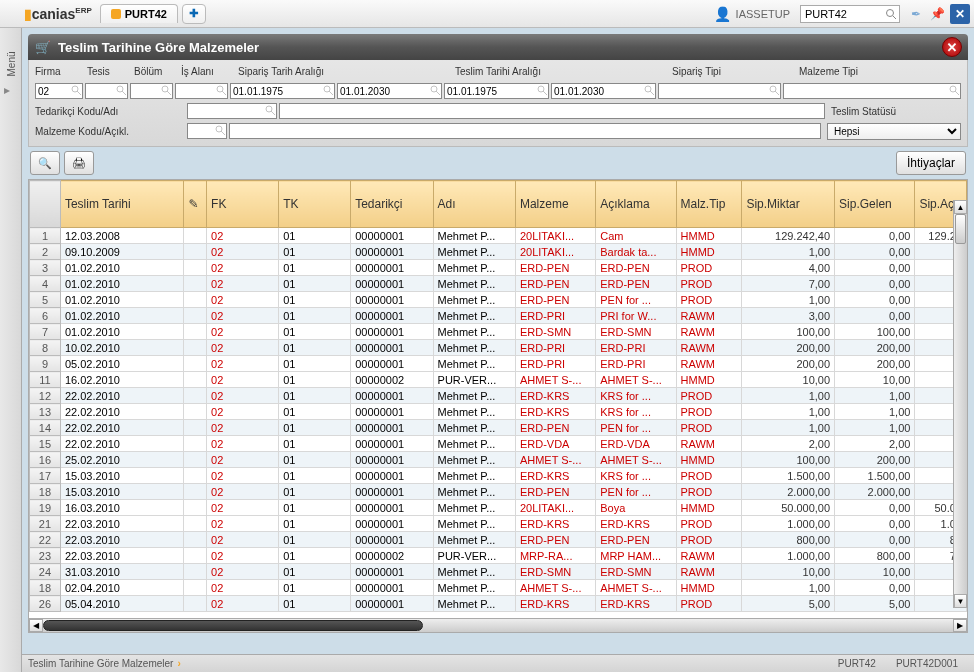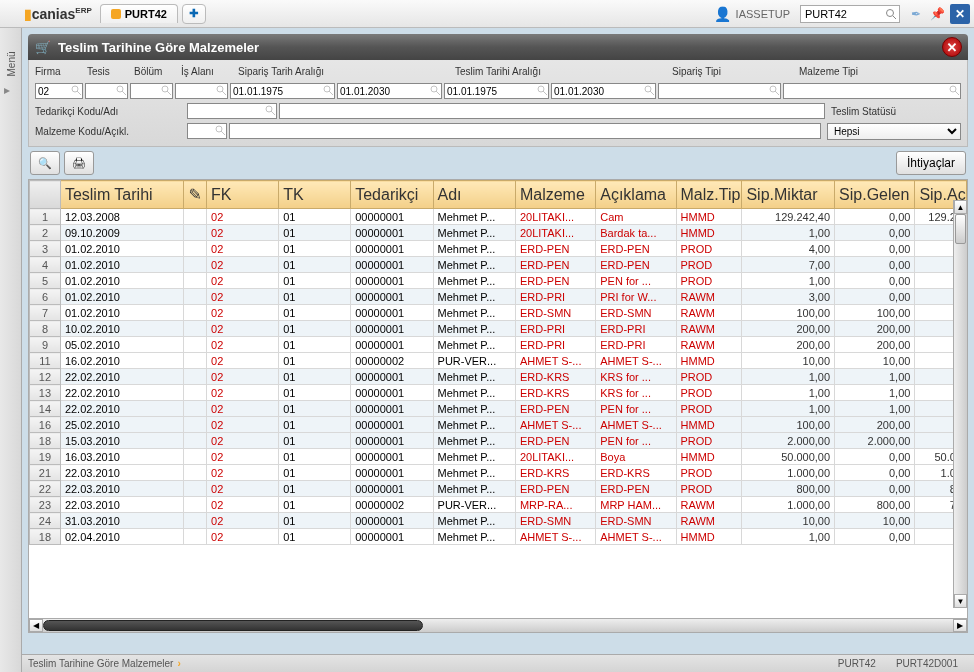--- a/index.html
+++ b/index.html
@@ -46,21 +46,21 @@
 
 .toolbar-row { display:flex; align-items:center; gap:4px; padding:4px 2px; }
 .tbtn { width:30px; height:24px; border:1px solid #999; border-radius:3px; background:linear-gradient(#fff,#e0e0e0); display:flex;align-items:center;justify-content:center; }
 .tbtn.wide { width:auto; padding:0 10px; font-size:12px; }
 .toolbar-row .tspacer { flex:1; }
 
 
 .table-wrap { position:relative; border:1px solid #aaa; background:#fff; }
 .table-scroll { height:438px; overflow:hidden; position:relative;}
 table { border-collapse:collapse; width:100%; table-layout:fixed; }
-th { background:linear-gradient(#ffe9b8,#f3cf88); border:1px solid #c9aa6a; font-size:16px; font-weight:normal; text-align:left; padding:4px 4px; height:18px; color:#333; }
+th { background:linear-gradient(#ffe9b8,#f3cf88); border:1px solid #c9aa6a; font-size:12px; font-weight:normal; text-align:left; padding:16px 4px; height:18px; color:#333; }
 .rownum-h { width:30px; background:linear-gradient(#f0f0f0,#d8d8d8); border:1px solid #bbb;}
 td { border:1px solid #d8d8d8; padding:1px 4px; font-size:11px; height:16px; white-space:nowrap; overflow:hidden; text-overflow:clip;}
 .rownum { width:30px; background:linear-gradient(#f4f4f4,#e4e4e4); text-align:center; color:#555; border:1px solid #bbb;}
 tr.alt td:not(.rownum) { background:#eef4f8; }
 .red { color:#c00; }
 .num { text-align:right; color:#333;}
 .vscroll { position:absolute; right:0; top:20px; bottom:10px; width:14px; background:linear-gradient(to right,#eee,#ccc); border-left:1px solid #aaa;}
 .vscroll .arrow { height:14px; background:linear-gradient(#fff,#ddd); border:1px solid #aaa; display:flex;align-items:center;justify-content:center; font-size:8px;}
 .vscroll .thumb { position:absolute; top:14px; height:30px; left:1px; right:1px; background:linear-gradient(#fff,#ccc); border:1px solid #999; border-radius:2px;}
 .hscroll { height:14px; background:linear-gradient(#eee,#ccc); border-top:1px solid #aaa; position:relative;}
@@ -421,33 +421,63 @@
               <td>01</td>
               <td>00000001</td>
               <td>Mehmet P...</td>
               <td class="red">ERD-PEN</td>
               <td class="red">PEN for ...</td>
               <td class="red">PROD</td>
               <td class="num">1,00</td>
               <td class="num">1,00</td>
               <td class="num"></td>
             </tr>
+            <tr>
+              <td class="rownum">15</td>
+              <td>22.02.2010</td>
+              <td></td>
+              <td class="red">02</td>
+              <td>01</td>
+              <td>00000001</td>
+              <td>Mehmet P...</td>
+              <td class="red">ERD-VDA</td>
+              <td class="red">ERD-VDA</td>
+              <td class="red">RAWM</td>
+              <td class="num">2,00</td>
+              <td class="num">2,00</td>
+              <td class="num"></td>
+            </tr>
             <tr class="alt">
               <td class="rownum">16</td>
               <td>25.02.2010</td>
               <td></td>
               <td class="red">02</td>
               <td>01</td>
               <td>00000001</td>
               <td>Mehmet P...</td>
               <td class="red">AHMET S-...</td>
               <td class="red">AHMET S-...</td>
               <td class="red">HMMD</td>
               <td class="num">100,00</td>
               <td class="num">200,00</td>
+              <td class="num"></td>
+            </tr>
+            <tr>
+              <td class="rownum">17</td>
+              <td>15.03.2010</td>
+              <td></td>
+              <td class="red">02</td>
+              <td>01</td>
+              <td>00000001</td>
+              <td>Mehmet P...</td>
+              <td class="red">ERD-KRS</td>
+              <td class="red">KRS for ...</td>
+              <td class="red">PROD</td>
+              <td class="num">1.500,00</td>
+              <td class="num">1.500,00</td>
               <td class="num"></td>
             </tr>
             <tr class="alt">
               <td class="rownum">18</td>
               <td>15.03.2010</td>
               <td></td>
               <td class="red">02</td>
               <td>01</td>
               <td>00000001</td>
               <td>Mehmet P...</td>
@@ -541,20 +571,35 @@
               <td>01</td>
               <td>00000001</td>
               <td>Mehmet P...</td>
               <td class="red">AHMET S-...</td>
               <td class="red">AHMET S-...</td>
               <td class="red">HMMD</td>
               <td class="num">1,00</td>
               <td class="num">0,00</td>
               <td class="num"></td>
             </tr>
+            <tr class="alt">
+              <td class="rownum">26</td>
+              <td>05.04.2010</td>
+              <td></td>
+              <td class="red">02</td>
+              <td>01</td>
+              <td>00000001</td>
+              <td>Mehmet P...</td>
+              <td class="red">ERD-KRS</td>
+              <td class="red">ERD-KRS</td>
+              <td class="red">PROD</td>
+              <td class="num">5,00</td>
+              <td class="num">5,00</td>
+              <td class="num"></td>
+            </tr>
           </tbody>
       </table>
       <div class="vscroll">
         <div class="arrow">▲</div>
         <div class="thumb"></div>
         <div class="arrow" style="position:absolute;bottom:0;width:100%;">▼</div>
       </div>
     </div>
     <div class="hscroll">
       <div class="arrow l">◀</div>

